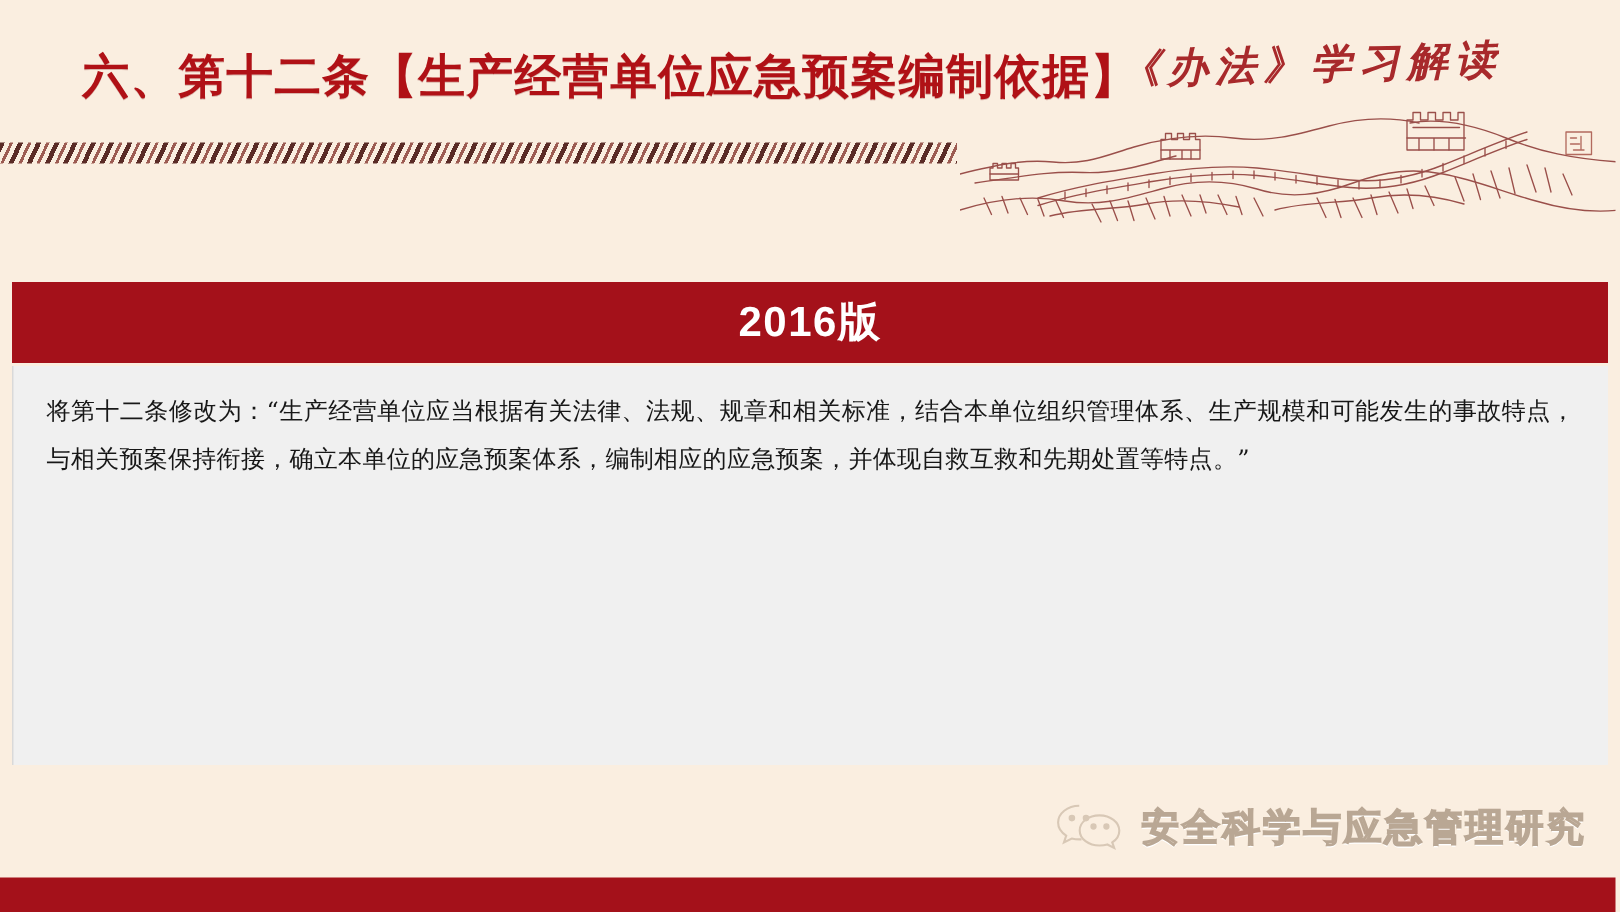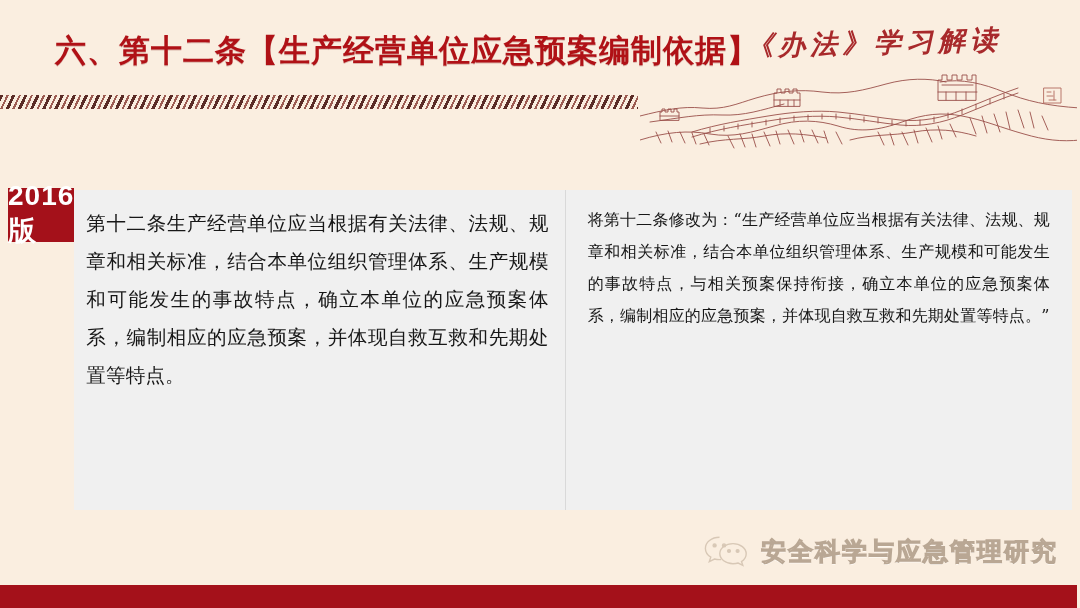--- a/index.html
+++ b/index.html
@@ -87,21 +87,21 @@
   #great-wall svg { display: block; }
 
   
   #compare-table {
     position: absolute;
     left: 8px;
     top: 188px;
     width: 1064px;
     height: 322px;
     display: flex;
-    flex-direction: row;
+    flex-direction: column;
   }
 
   .table-head-row {
     display: flex;
     height: 54px;
     gap: 4px;
   }
   .table-head-cell {
     flex: 1 1 0;
     background: #a4111a;
@@ -231,21 +231,20 @@
     </div>
   </div>
 
   <div id="compare-table">
 
     <div class="table-head-row">
       <div class="table-head-cell">2016版</div>
     </div>
 
     <div class="table-body-row">
-      <div class="table-body-cell left-cell">第十二条生产经营单位应当根据有关法律、法规、规章和相关标准，结合本单位组织管理体系、生产规模和可能发生的事故特点，确立本单位的应急预案体系，编制相应的应急预案，并体现自救互救和先期处置等特点。</div>
       <div class="table-body-cell right-cell">将第十二条修改为：“生产经营单位应当根据有关法律、法规、规章和相关标准，结合本单位组织管理体系、生产规模和可能发生的事故特点，与相关预案保持衔接，确立本单位的应急预案体系，编制相应的应急预案，并体现自救互救和先期处置等特点。”</div>
     </div>
   </div>
 
   <div id="footer-strip">
     <div id="footer-watermark">
       <div id="wechat-icon">
         <svg width="46" height="34" viewBox="0 0 46 34" xmlns="http://www.w3.org/2000/svg">
           <g fill="none" stroke="#d8c8b6" stroke-width="1.4">
             <path d="M16.5,3.2 C8.6,3.2 2.4,8.3 2.4,14.4 C2.4,17.9 4.5,21 7.8,23.1 L6.3,27.6 L11.5,25.0 C13.1,25.4 14.8,25.6 16.5,25.6 C17.0,25.6 17.5,25.6 18.0,25.5"></path>

